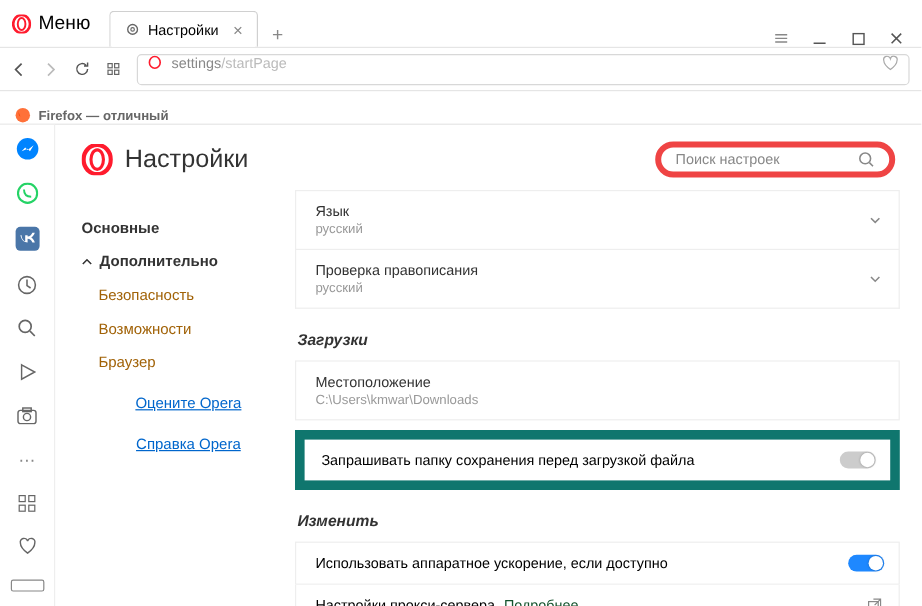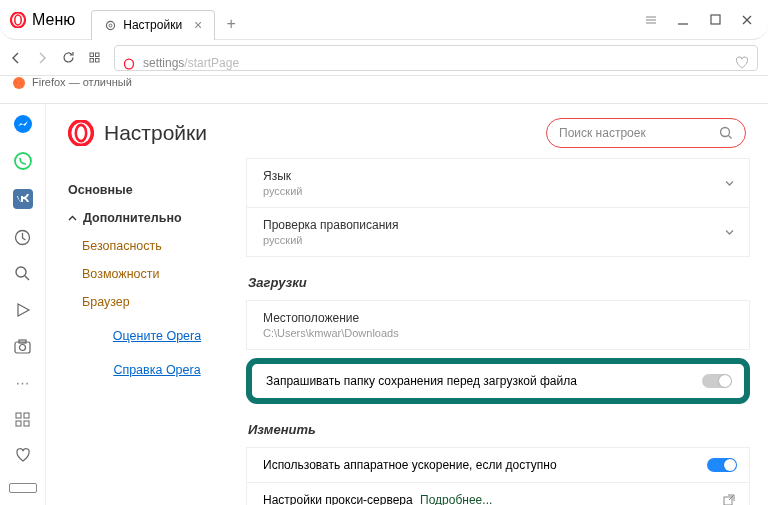--- a/index.html
+++ b/index.html
@@ -1,68 +1,68 @@
 <!DOCTYPE html>
 <html><head>
 <meta charset="utf-8">
 <style>
 * { margin: 0; padding: 0; box-sizing: border-box; font-family: -apple-system, BlinkMacSystemFont, "Segoe UI", Arial, sans-serif; }
 body { width: 768px; height: 505px; background: #fff; overflow: hidden; position: relative; }
 
 
-.titlebar { height: 40px; display: flex; align-items: center; background: #fff; border-bottom: 1px solid #e5e5e5; border-radius: 16px; }
+.titlebar { height: 40px; display: flex; align-items: flex-end; background: #fff; border-bottom: 1px solid #e5e5e5; }
 .menu-btn { display: flex; align-items: center; padding: 0 10px; height: 100%; gap: 6px; }
 .opera-logo { width: 16px; height: 16px; }
 .tab { display: flex; align-items: center; height: 30px; padding: 0 12px; margin-left: 6px; border: 1px solid #d0d0d0; border-bottom: none; border-radius: 4px 4px 0 0; background: #fff; font-size: 12px; gap: 6px; margin-top: 10px; }
 .tab-close { color: #888; font-size: 14px; margin-left: 6px; }
 .new-tab { width: 24px; text-align: center; color: #888; font-size: 16px; margin-left: 4px; margin-top: 8px; }
 .window-controls { margin-left: auto; display: flex; align-items: center; gap: 18px; padding-right: 14px; color: #666; }
 .win-ctrl { width: 14px; height: 14px; display: flex; align-items: center; justify-content: center; }
 
 
 .addressbar { height: 36px; display: flex; align-items: center; padding: 0 10px; gap: 8px; border-bottom: 1px solid #e5e5e5; }
 .nav-btn { color: #666; width: 18px; text-align: center; }
-.url-box { flex: 1; display: flex; align-items: flex-end; border: 1px solid #d8d8d8; border-radius: 4px; height: 26px; padding: 0 8px; gap: 8px; font-size: 12px; color: #888; }
+.url-box { flex: 1; display: flex; align-items: flex-start; border: 1px solid #d8d8d8; border-radius: 4px; height: 26px; padding: 0 8px; gap: 8px; font-size: 12px; color: #888; }
 .url-text .path { color: #bbb; }
 .heart-icon { margin-left: auto; color: #aaa; }
 
 
-.bookmarks { height: 28px; display: flex; align-items: flex-start; padding: 0 12px; font-size: 11px; color: #666; gap: 6px; border-bottom: 1px solid #e5e5e5; }
+.bookmarks { height: 28px; display: flex; align-items: flex-end; padding: 0 12px; font-size: 11px; color: #666; gap: 6px; border-bottom: 1px solid #e5e5e5; font-weight: bold; }
 .fox-icon { width: 14px; height: 14px; }
 
 
 .main { display: flex; height: calc(505px - 40px - 36px - 28px); }
 .left-sidebar { width: 46px; background: #fff; border-right: 1px solid #eee; display: flex; flex-direction: column; align-items: center; padding-top: 10px; gap: 18px; color: #666; }
 .ls-item { width: 22px; height: 22px; display: flex; align-items: center; justify-content: center; }
 .ls-item.rect { width: 28px; height: 12px; border: 1px solid #888; border-radius: 2px; }
 
 .content { flex: 1; display: flex; flex-direction: column; }
 .settings-header { display: flex; align-items: center; padding: 14px 22px 10px; gap: 10px; }
 .settings-title { font-size: 21px; font-weight: 400; color: #333; }
-.search-box { margin-left: auto; width: 200px; height: 30px; border: 1px solid #ef4444; border-radius: 16px; display: flex; align-items: center; padding: 0 12px; font-size: 12px; color: #888; }
+.search-box { margin-left: auto; width: 200px; height: 30px; border: 5px solid #ef4444; border-radius: 16px; display: flex; align-items: center; padding: 0 12px; font-size: 12px; color: #888; }
 
 .settings-body { display: flex; flex: 1; overflow: hidden; }
 .settings-nav { width: 200px; padding: 18px 0 0 22px; font-size: 12.5px; }
 .nav-item { padding: 7px 0; color: #333; }
 .nav-item.bold { font-weight: 600; }
 .nav-item.expand { display: flex; align-items: center; gap: 6px; text-align: center; }
 .nav-sub { padding: 7px 0 7px 14px; color: #a16207; }
 .nav-link { padding: 7px 0; margin-top: 6px; text-align: center; }
 .nav-link a { color: #0066cc; text-decoration: underline; font-size: 12.5px; }
 
 .settings-panel { flex: 1; padding: 0 18px 0 0; overflow-y: auto; font-size: 12px; }
 .panel-row { border: 1px solid #eee; border-top: none; padding: 10px 40px 10px 16px; position: relative; background: #fff; }
 .panel-row.first { border-top: 1px solid #eee; }
 .panel-row .row-title { color: #333; font-size: 12px; }
 .panel-row .row-value { color: #999; font-size: 11px; margin-top: 2px; }
 .panel-chevron { position: absolute; right: 14px; top: 50%; transform: translateY(-50%); color: #888; }
 .section-title { font-size: 13px; font-weight: 600; color: #333; margin: 18px 0 10px 2px; font-style: italic; }
 .change-btn { position: absolute; right: 12px; top: 50%; transform: translateY(-50%); border: 1px solid #ccc; border-radius: 4px; padding: 5px 12px; font-size: 11px; background: #fff; color: #333; }
 
-.highlight-row { border: 6px solid #0f766e; border-radius: 11px; padding: 10px 50px 10px 14px; position: relative; background: #fff; margin-top: 8px; }
+.highlight-row { border: 8px solid #0f766e; border-radius: 0; padding: 10px 50px 10px 14px; position: relative; background: #fff; margin-top: 8px; }
 .toggle { position: absolute; right: 12px; top: 50%; transform: translateY(-50%); width: 30px; height: 14px; border-radius: 8px; background: #ccc; }
 .toggle::after { content: ""; position: absolute; width: 12px; height: 12px; border-radius: 50%; background: #fff; top: 1px; right: 1px; box-shadow: 0 0 2px rgba(0,0,0,0.3); }
 .toggle.on { background: #1e88ff; }
 .toggle.on::after { right: 1px; left: auto; }
 
 .proxy-link { color: #14532d; text-decoration: underline; margin-left: 4px; }
 .open-icon { position: absolute; right: 14px; top: 50%; transform: translateY(-50%); color: #888; }
 
 svg { display: block; }
 </style>

